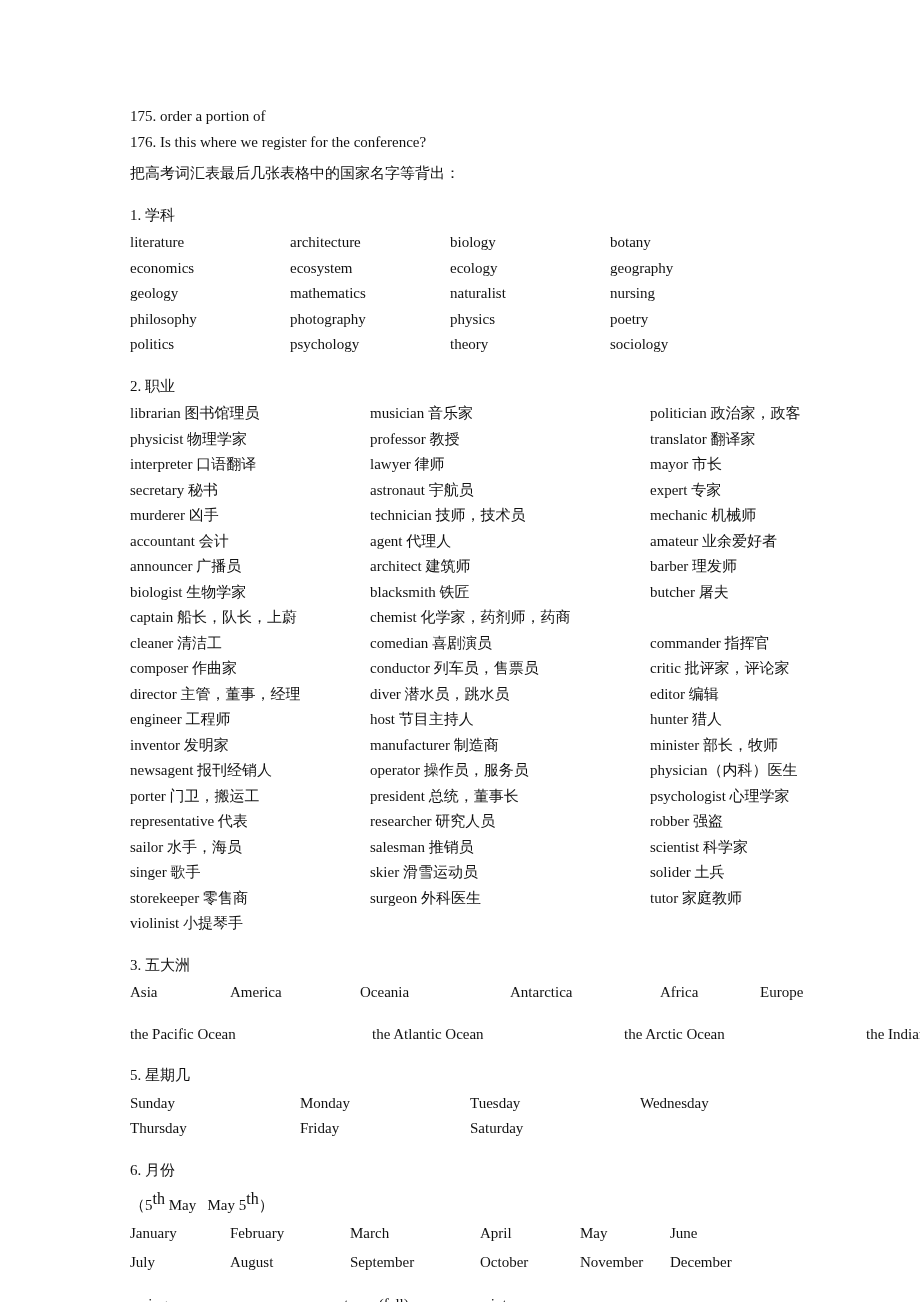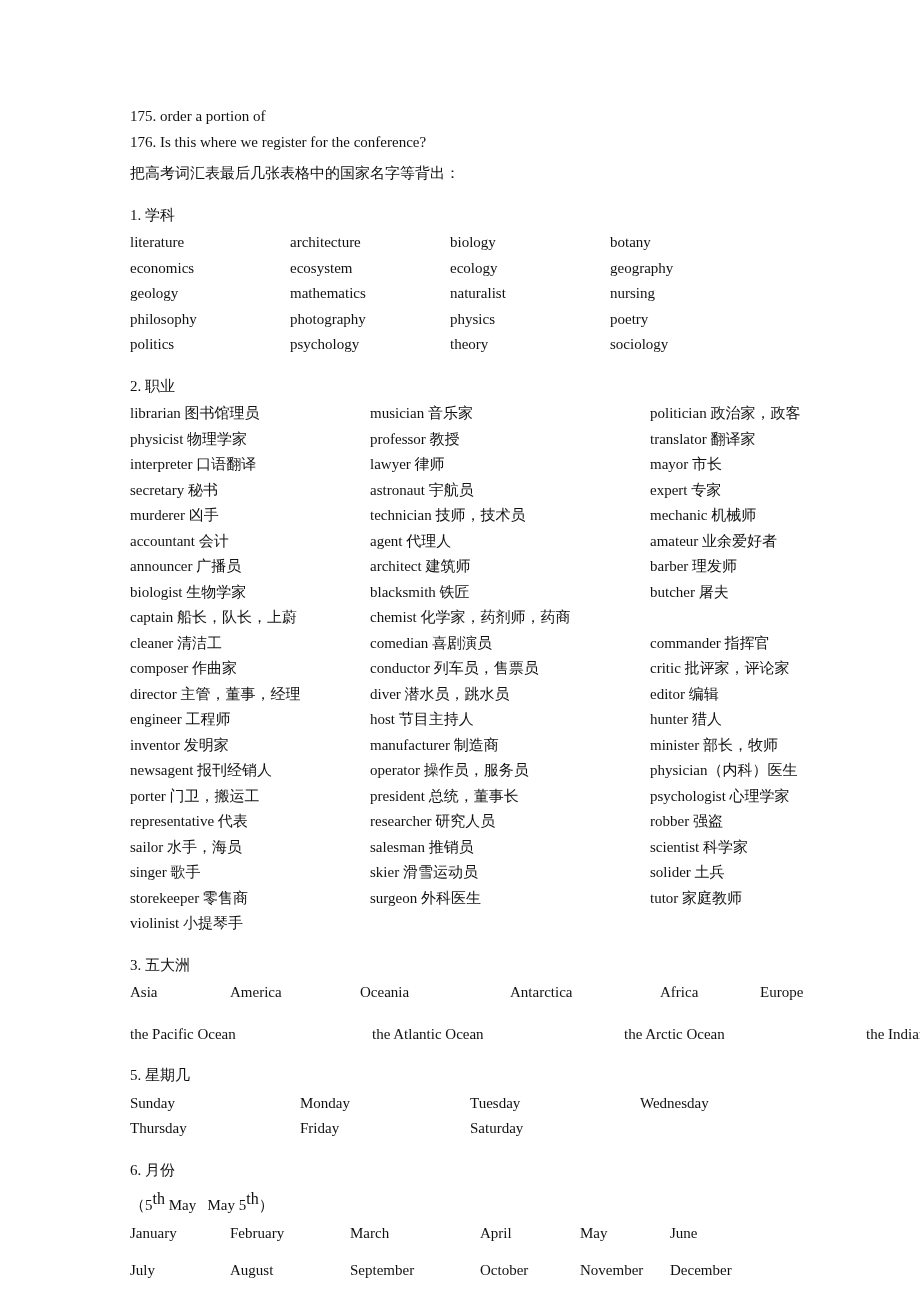--- a/index.html
+++ b/index.html
@@ -19,21 +19,21 @@
       row-gap: 0;
     }
     .grid-3 {
       display: grid;
       grid-template-columns: 240px 280px 1fr;
       row-gap: 0;
     }
     .grid-7 {
       display: grid;
       grid-template-columns: 100px 120px 130px 100px 90px 80px;
-      row-gap: 12px;
+      row-gap: 4px;
     }
     .grid-days {
       display: grid;
       grid-template-columns: 170px 170px 170px 170px;
       row-gap: 0;
     }
     .grid-seasons {
       display: grid;
       grid-template-columns: 100px 100px 150px 100px;
       row-gap: 0;

